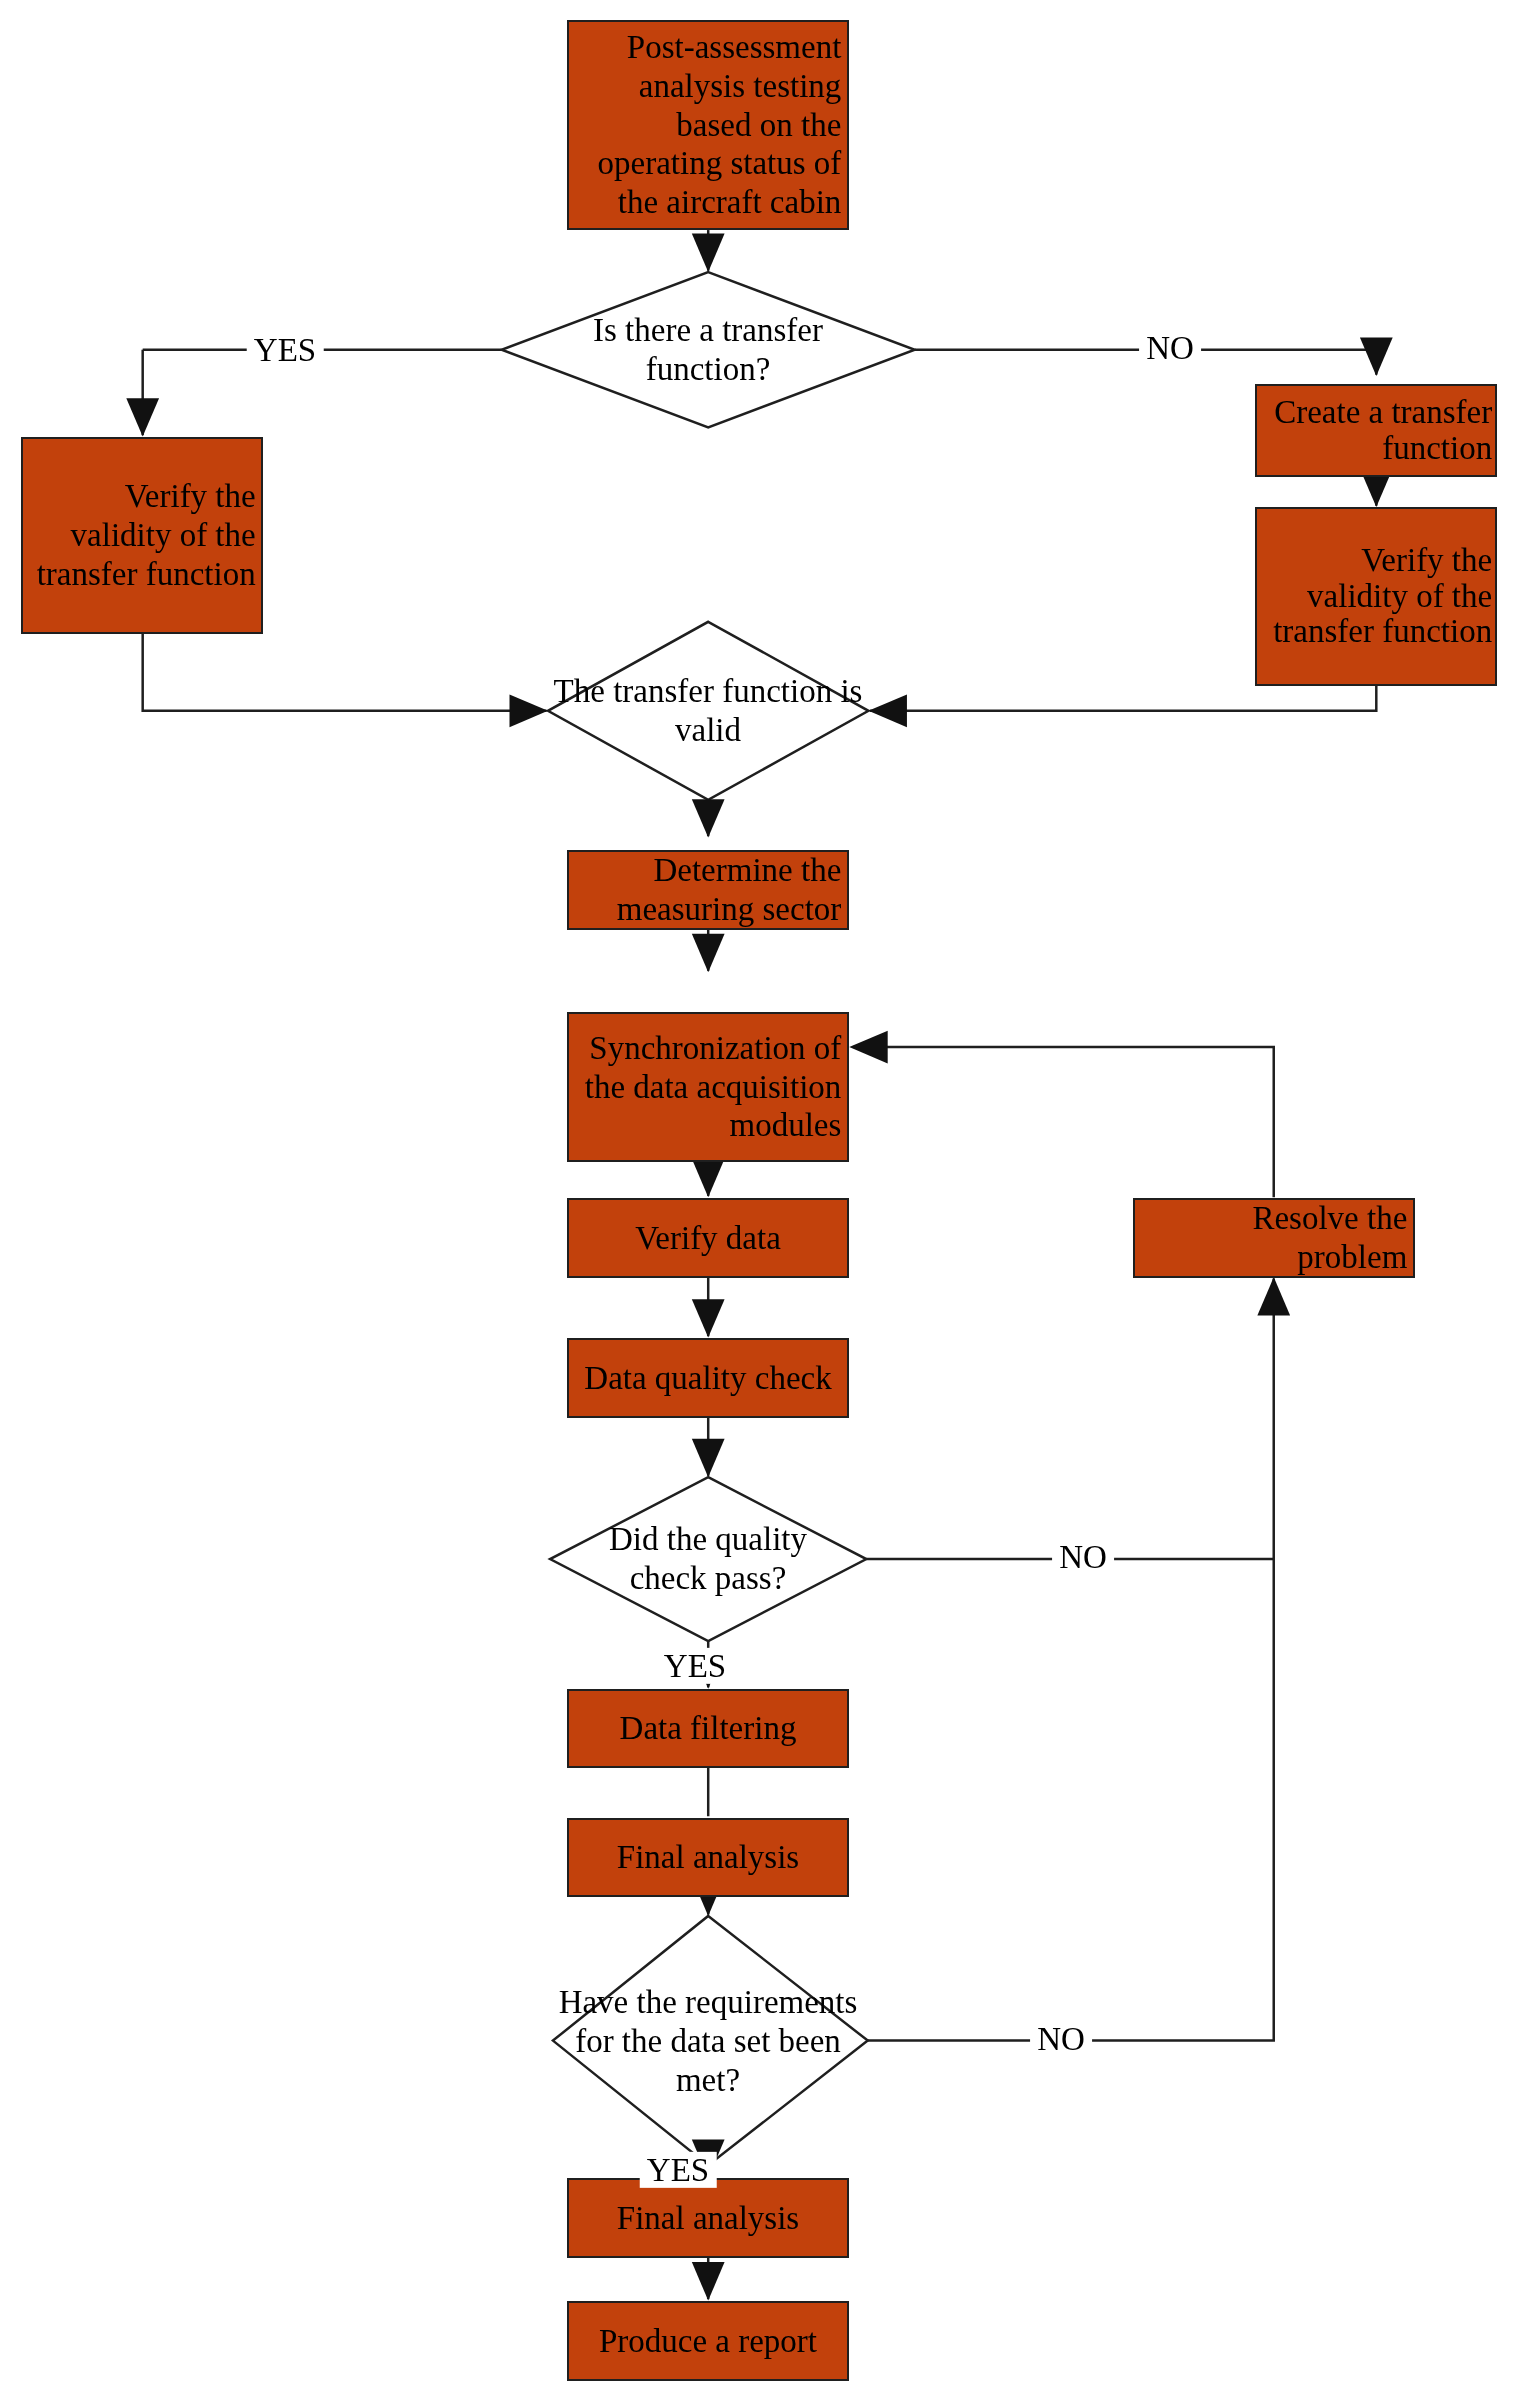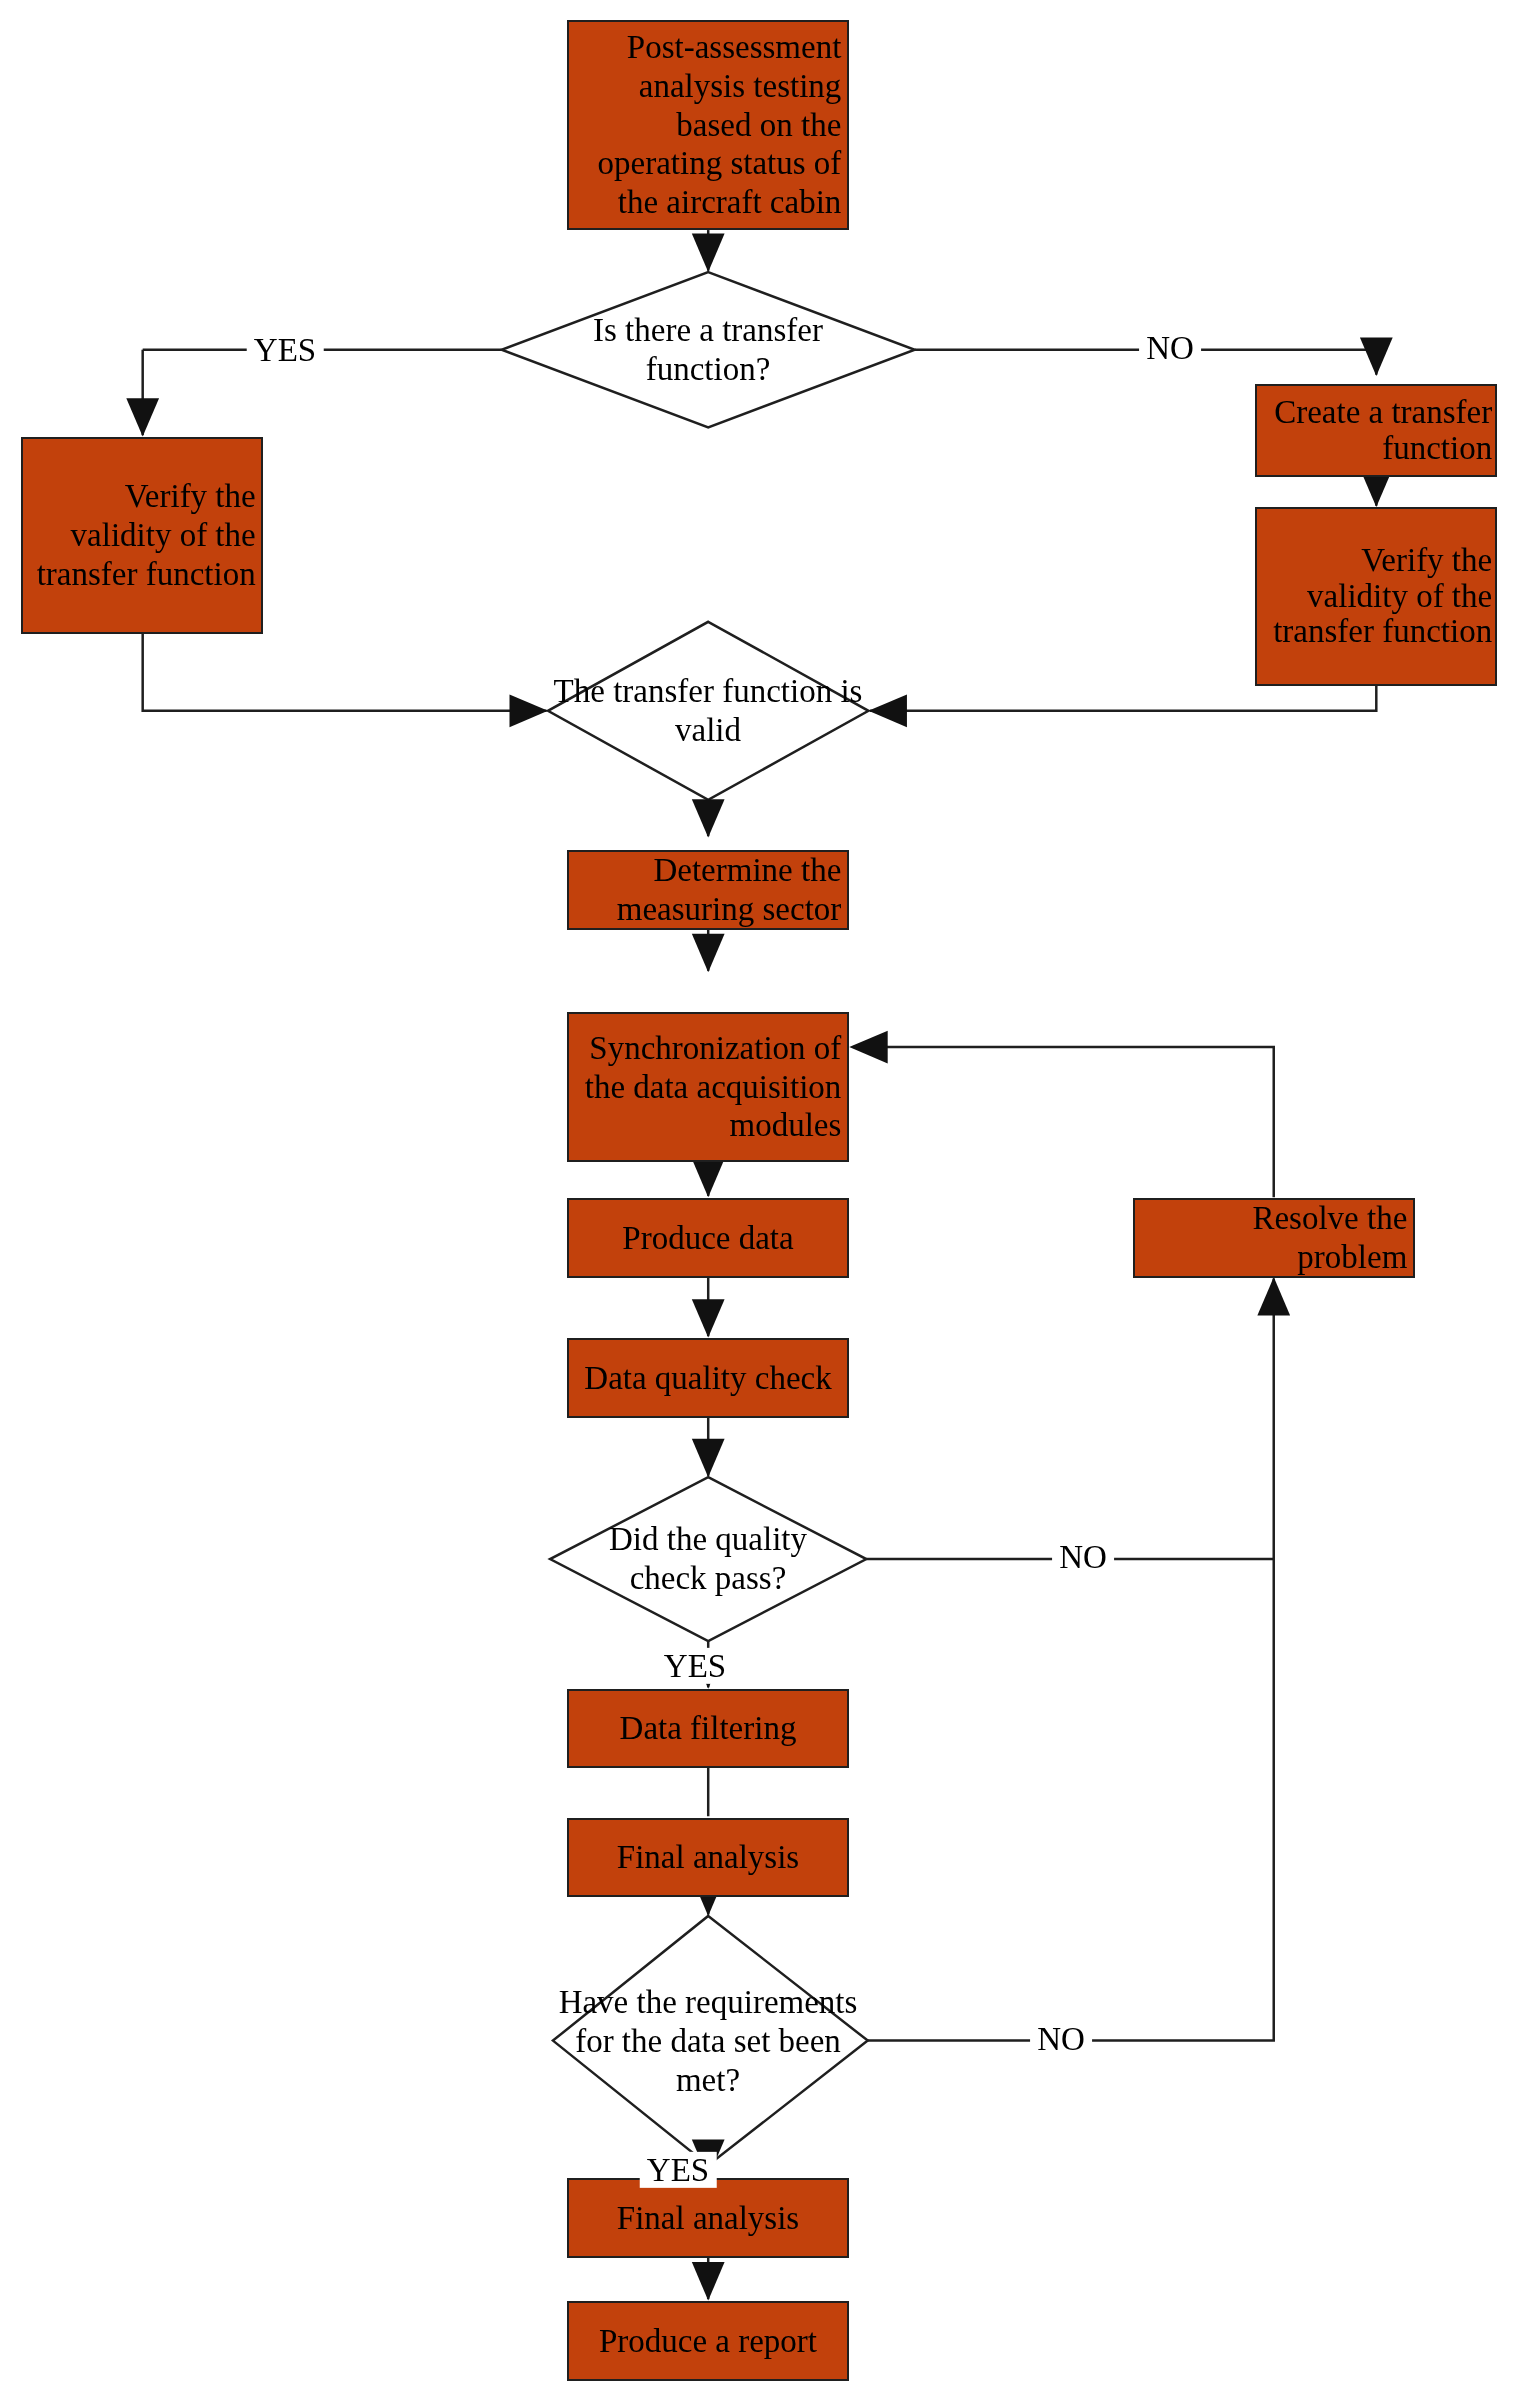--- a/index.html
+++ b/index.html
@@ -86,21 +86,21 @@
   <div class="node" style="left:21.4px;top:437px;width:242px;height:197px;">Verify the validity of the transfer function</div>
 
   <div class="node tight" style="left:1255px;top:384px;width:242px;height:93px;">Create a transfer function</div>
 
   <div class="node tight" style="left:1255px;top:507px;width:242px;height:179px;">Verify the validity of the transfer function</div>
 
   <div class="node" style="left:567px;top:838px;width:282px;height:80px;margin-top:12px;">Determine the measuring sector</div>
 
   <div class="node" style="left:567px;top:972px;width:282px;height:150px;margin-top:40px;">Synchronization of the data acquisition modules</div>
 
-  <div class="node" style="left:567px;top:1198px;width:282px;height:80px;">Produce data</div>
+  <div class="node" style="left:567px;top:1198px;width:282px;height:80px;">Verify data</div>
 
   <div class="node" style="left:567px;top:1338px;width:282px;height:80px;">Data quality check</div>
 
   <div class="node" style="left:1133px;top:1198px;width:282px;height:80px;">Resolve the problem</div>
 
   <div class="node" style="left:567px;top:1689px;width:282px;height:79px;">Data filtering</div>
 
   <div class="node" style="left:567px;top:1818px;width:282px;height:79px;">Final analysis</div>
 
   <div class="node" style="left:567px;top:2178px;width:282px;height:80px;">Final analysis</div>

